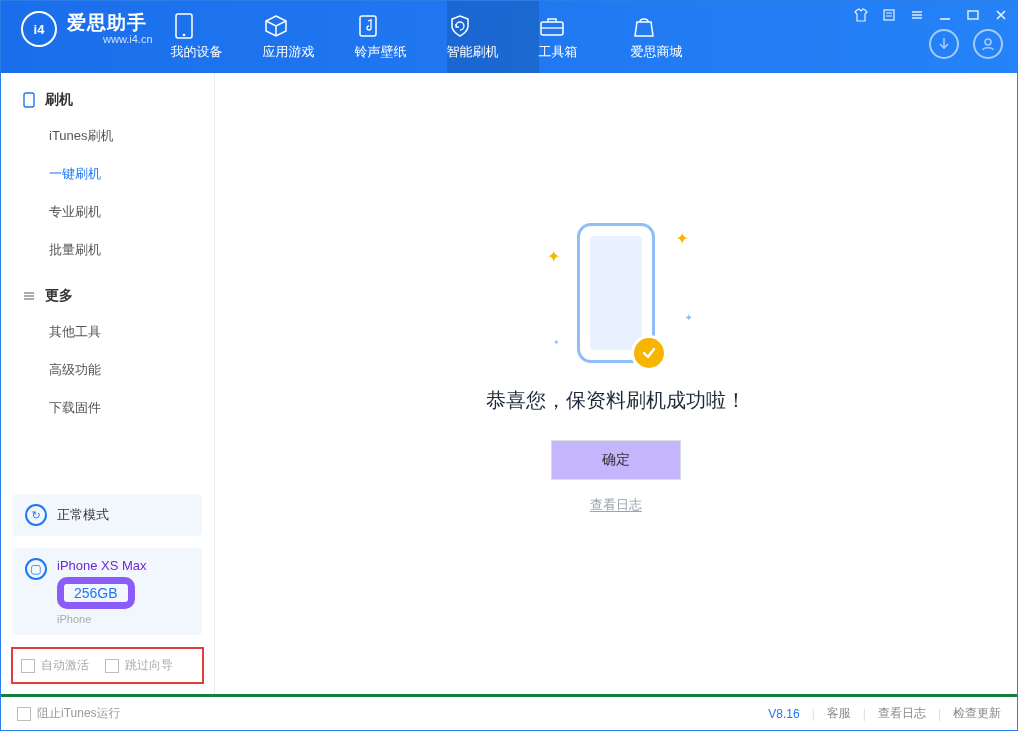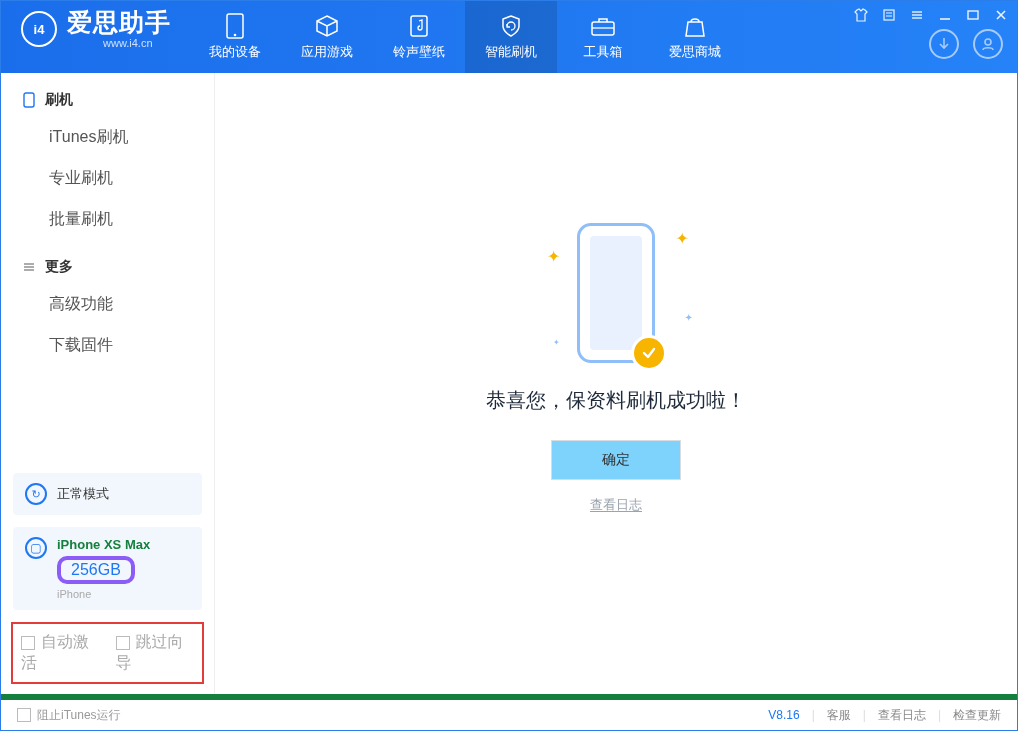--- a/index.html
+++ b/index.html
@@ -34,27 +34,27 @@
   }
   .logo-icon {
     width: 36px; height: 36px;
     border: 2px solid #fff;
     border-radius: 50%;
     display: flex; align-items: center; justify-content: center;
     margin-right: 10px;
     color:#fff; font-weight:bold; font-family: Arial;
   }
   .logo-text { display:flex; flex-direction:column; line-height:1.1;}
-  .logo-text .title { font-size: 25px; font-weight: bold; letter-spacing:1px;}
+  .logo-text .title { font-size: 19px; font-weight: bold; letter-spacing:1px;}
   .logo-text .sub { font-size: 11px; color: #cde0fb; margin-left: 36px;}
   .nav { display:flex; height:100%; }
   .nav-item {
     width: 92px;
     height: 100%;
-    display:flex; flex-direction:column; align-items:center; justify-content:center;
+    display:flex; flex-direction:column; justify-content:center;
     color:#fff; cursor:pointer;
   }
   .nav-item.active { background: rgba(0,0,0,0.13); }
   .nav-item .nicon { width:26px; height:26px; display:flex; align-items:center; justify-content:center; margin-bottom:4px;}
   .nav-item .nlabel { font-size:13px; }
   
   .winctrl {
     position:absolute; right:8px; top:6px;
     display:flex; gap:12px; align-items:center;
     color:#eaf2fe;
@@ -79,54 +79,54 @@
     background:#fff;
   }
   .side-section-title {
     display:flex; align-items:center; gap:8px;
     padding: 18px 16px 8px 20px;
     font-weight:bold; font-size:14px; color:#333;
   }
   .side-section-title .sicon { width:16px; height:16px; display:flex; align-items:center; justify-content:center;}
   .side-item {
     padding: 10px 16px 10px 48px;
-    font-size:16px; color:#555; cursor:pointer;
+    font-size:13px; color:#555; cursor:pointer;
   }
   .side-item.active { color:#1e77f3; }
   .sidebar-spacer { flex:1; }
   .mode-box, .device-box {
     margin: 6px 12px;
     background:#f2f7fd;
     border-radius:4px;
     padding:10px 12px;
     display:flex; align-items:center; gap:10px;
     font-size:13px;
   }
   .mode-box .micon, .device-box .dicon {
     width:22px; height:22px; border-radius:50%;
     display:flex; align-items:center; justify-content:center;
     color:#1e77f3;
   }
   .mode-box .micon { border:2px solid #1e77f3; font-size:11px;}
   .device-box { flex-direction:row; align-items:flex-start; }
   .device-box .dicon { border:2px solid #1e77f3; font-size:12px;}
   .device-info { display:flex; flex-direction:column; gap:4px;}
-  .device-info .dname { font-weight:bold; color:#15803d;}
+  .device-info .dname { font-weight:normal; color:#6d28d9;}
   .device-info .dcap {
-    display:inline-block; padding:1px 10px; border:4px solid #8b5cf6;
-    border-radius:10px; font-size:16px; color:#1e77f3; width:fit-content;
+    display:inline-block; padding:1px 10px; border:7px solid #8b5cf6;
+    border-radius:10px; font-size:14px; color:#1e77f3; width:fit-content;
   }
   .device-info .dtype { font-size:11px; color:#aaa; }
 
   .options-row {
     border:2px solid #e43b3b;
     margin: 6px 10px 10px 10px;
     padding: 8px 8px;
     display:flex; gap:16px; align-items:center;
-    font-size:16px; color:#aaa;
+    font-size:12px; color:#aaa;
   }
   .checkbox {
     width:14px; height:14px; border:1px solid #bbb; background:#fff;
     display:inline-block; margin-right:6px; vertical-align:middle;
   }
 
   
   .main {
     flex:1; display:flex; flex-direction:column; align-items:center; justify-content:center;
     position:relative;
@@ -148,29 +148,29 @@
     color:#fff;
   }
   .sparkle { position:absolute; color:#f7b500; font-size:16px;}
   .sparkle.a { left:-30px; top:24px;}
   .sparkle.b { right:-34px; top:6px;}
   .sparkle.c { right:-38px; bottom:40px; color:#8fbef8; font-size:10px;}
   .sparkle.d { left:-24px; bottom:16px; color:#8fbef8; font-size:8px;}
 
   .success-text { font-size:20px; color:#1e2a3a; margin-bottom:26px;}
   .ok-btn {
-    width:130px; height:40px; border:1px solid #d8dde3; background:#7dd3fc;
+    width:130px; height:40px; border:1px solid #d8dde3; background:#c4b5fd;
     display:flex; align-items:center; justify-content:center; cursor:pointer;
     font-size:14px; color:#333; margin-bottom:16px;
   }
   .log-link { color:#9aa3ae; font-size:13px; cursor:pointer; text-decoration:underline; text-underline-offset:2px;}
 
   
   .footer {
-    height:36px; border-top:6px solid #15803d;
+    height:36px; border-top:3px solid #15803d;
     display:flex; align-items:center; padding:0 16px;
     font-size:12px; color:#999; background:#fff;
   }
   .footer-left { display:flex; align-items:center;}
   .footer-right { margin-left:auto; display:flex; align-items:center; gap:12px;}
   .footer-right .ver { color:#1e77f3;}
   .footer-right .divider { color:#ddd;}
   .footer-right .flink { color:#888; cursor:pointer;}
 </style>
 </head>
@@ -302,33 +302,35 @@
     <div class="sidebar">
       <div class="side-section-title">
         <span class="sicon">
             <svg width="14" height="16" viewBox="0 0 14 16">
               <rect x="2" y="1" width="10" height="14" rx="2" fill="none" stroke="#1e77f3" stroke-width="1.4"></rect>
             </svg>
           </span>
         <span>刷机</span>
       </div>
       <div class="side-item">iTunes刷机</div>
+      <div class="side-item active">一键刷机</div>
       <div class="side-item">专业刷机</div>
       <div class="side-item">批量刷机</div>
 
       <div class="side-section-title">
         <span class="sicon">
             <svg width="14" height="14" viewBox="0 0 14 14">
               <line x1="2" y1="4" x2="12" y2="4" stroke="#888" stroke-width="1.4"></line>
               <line x1="2" y1="7" x2="12" y2="7" stroke="#888" stroke-width="1.4"></line>
               <line x1="2" y1="10" x2="12" y2="10" stroke="#888" stroke-width="1.4"></line>
             </svg>
           </span>
         <span>更多</span>
       </div>
+      <div class="side-item">其他工具</div>
       <div class="side-item">高级功能</div>
       <div class="side-item">下载固件</div>
 
       <div class="sidebar-spacer"></div>
 
       <div class="mode-box">
         <span class="micon">↻</span>
         <span>正常模式</span>
       </div>
       <div class="device-box">

